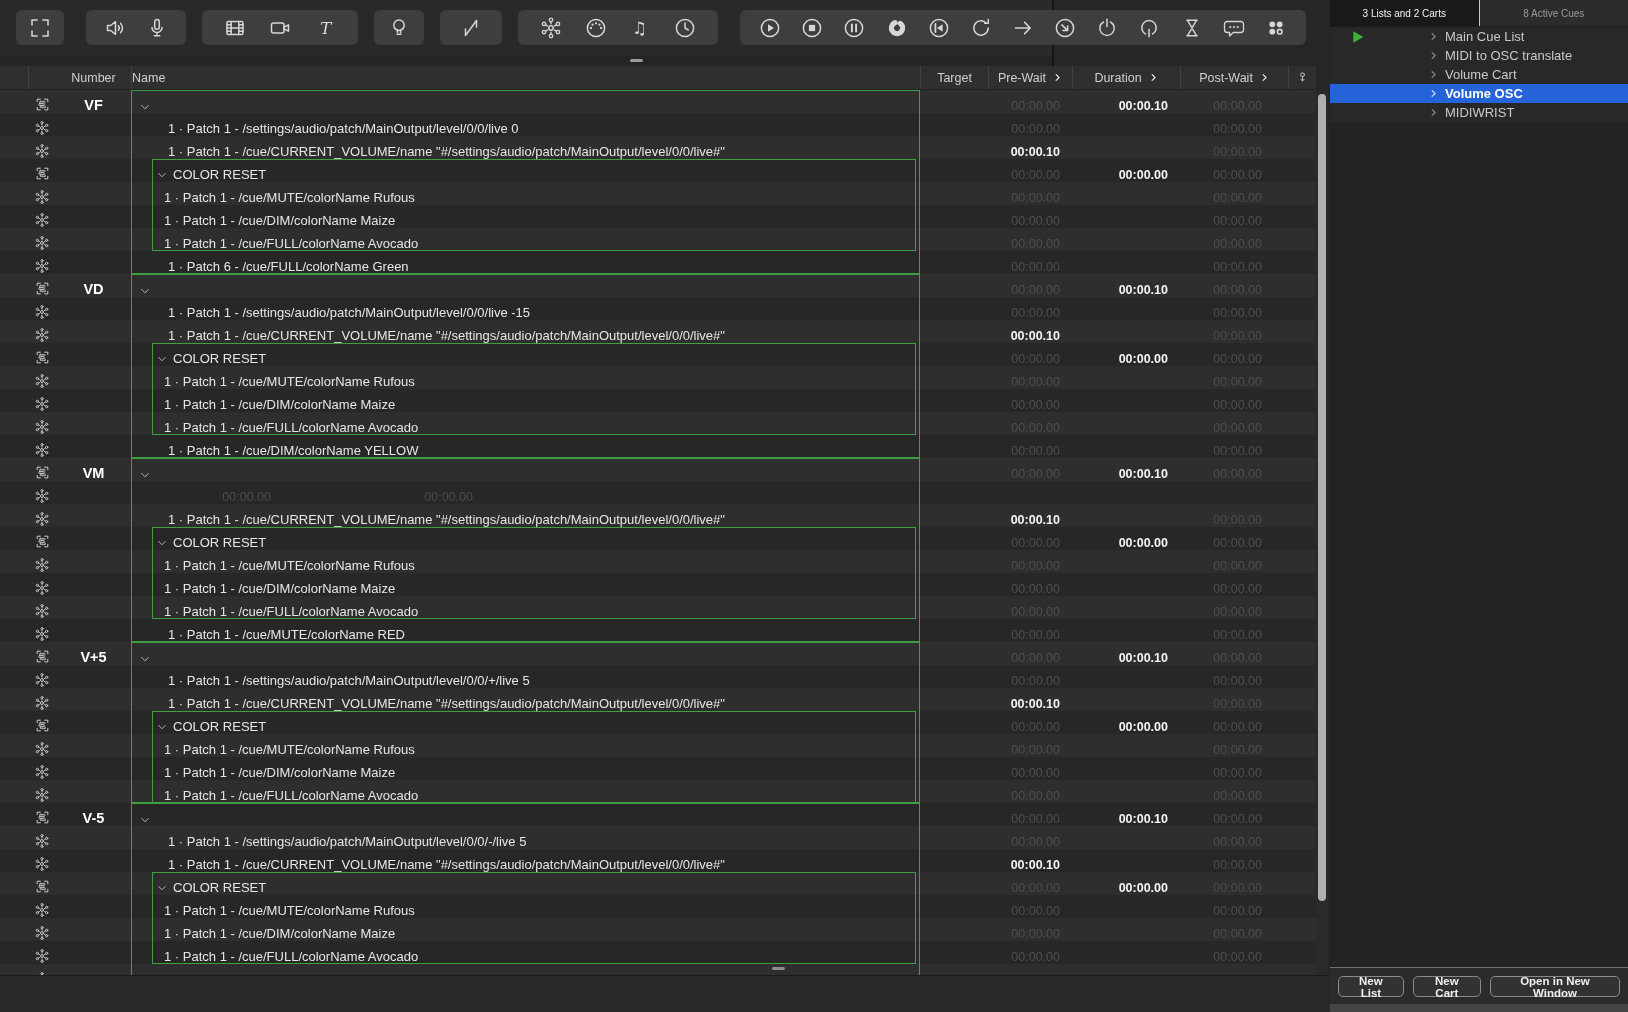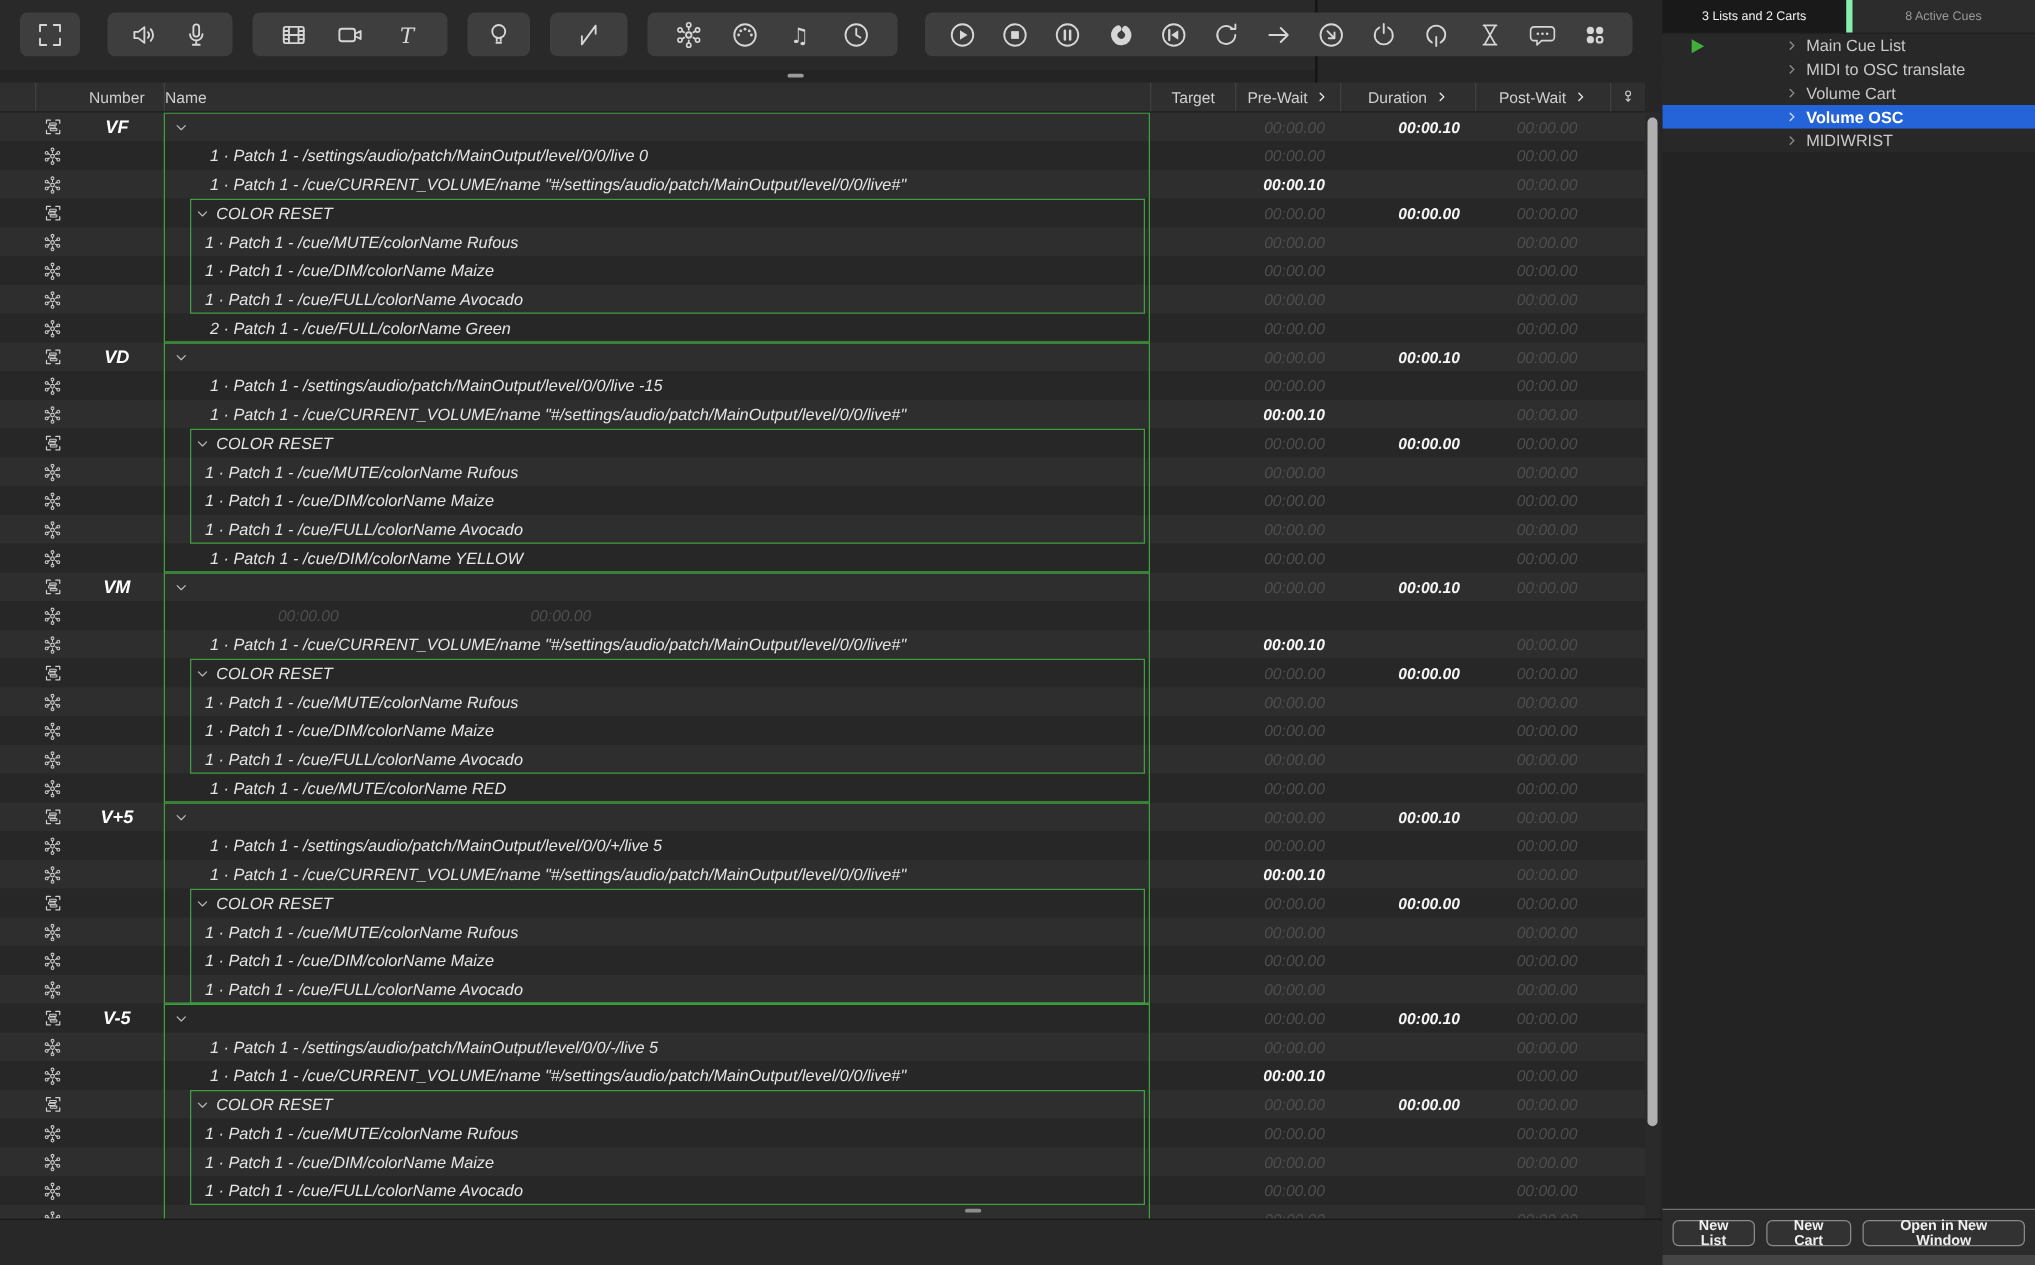--- a/index.html
+++ b/index.html
@@ -40,21 +40,21 @@
   .c-num{width:75px;flex:none;}
   .c-name{width:789px;flex:none;}
   .c-target{width:68px;flex:none;}
   .c-pre{width:84px;flex:none;}
   .c-dur{width:108px;flex:none;}
   .c-post{width:108px;flex:none;}
   .c-cont{width:28px;flex:none;}
 
   
   .tbody{position:absolute;left:0;top:90px;width:1316px;height:885px;overflow:hidden;background:#272727;}
-  .row{display:flex;height:23px;align-items:center;font-size:13px;color:#e6e6e6;font-style:italic;}
+  .row{display:flex;height:23px;align-items:flex-end;font-size:13px;color:#e6e6e6;}
   .row.even{background:#2e2e2e;}
   .row.odd{background:#272727;}
   .cell{display:flex;align-items:center;}
   .cell.c-icon{justify-content:center;color:#cdcdcd;}
   .cell.c-num{justify-content:center;font-weight:bold;font-size:14.5px;color:#fff;}
   .cell.c-name{border-left:1px solid #1d1d1d;border-right:1px solid #1d1d1d;white-space:nowrap;overflow:hidden;}
   .cell.time{justify-content:flex-end;font-size:12.5px;padding-right:12px;}
   .cell.c-post{padding-right:26px;}
   .t-dim{color:#4e4e4e;}
   .t-hl{color:#f5f5f5;font-weight:600;}
@@ -73,21 +73,21 @@
   .vscroll .thumb{position:absolute;left:2px;top:4px;width:8px;height:807px;border-radius:4px;background:#b0b0b0;}
 
   
   .bottombar{position:absolute;left:0;top:975px;width:1330px;height:37px;background:#282828;border-top:1px solid #1a1a1a;}
 
   
   .sidebar{position:absolute;left:1330px;top:0;width:298px;height:1012px;background:#242424;display:flex;flex-direction:column;}
   .tabs{display:flex;height:27px;flex:none;border-bottom:1px solid #1c1c1c;}
   .tab{flex:1;display:flex;align-items:center;justify-content:center;font-size:10px;color:#999;background:#2c2c2c;cursor:pointer;}
   .tab.active{background:#191919;color:#f2f2f2;}
-  .tab + .tab{border-left:5px solid #86efac;}
+  .tab + .tab{border-left:1px solid #86efac;}
   .sb-list{flex:none;}
   .sb-row{height:19px;display:flex;align-items:center;font-size:13px;color:#c9c9c9;background:#282828;cursor:pointer;}
   .sb-row .stat{width:98px;flex:none;display:flex;align-items:center;padding-left:20px;}
   .sb-row .chev{color:#8f8f8f;margin-right:6px;flex:none;display:flex;}
   .sb-row.selected{background:var(--select-blue,#2563d9);color:#fff;font-weight:bold;}
   .sb-row.selected .chev{color:#cfe0ff;}
   .sb-fill{flex:1;background:#232323;}
   .sb-footer{flex:none;height:45px;border-top:1px solid #6f6f6f;background:#2b2b2b;display:flex;align-items:flex-start;padding:8px 8px 0 8px;gap:9px;position:relative;}
   .sb-btn{height:21px;padding:0 10px;border:1px solid #8a8a8a;border-radius:5px;background:#323232;color:#f0f0f0;
     font-size:11.5px;font-weight:bold;display:flex;align-items:center;cursor:pointer;font-family:inherit;}
@@ -590,21 +590,21 @@
         </div>
         <div class="row odd">
           <div class="cell c-status"></div>
           <div class="cell c-icon">
             <svg class="ic" width="16" height="16">
               <use href="#sym-network-cue"></use>
             </svg>
           </div>
           <div class="cell c-num"></div>
           <div class="cell c-name ind1">
-            <span>2 · Patch 1 - /cue/FULL/colorName Green</span>
+            <span>1 · Patch 6 - /cue/FULL/colorName Green</span>
           </div>
           <div class="cell c-target"></div>
           <div class="cell time c-pre">
             <span class="t-dim">00:00.00</span>
           </div>
           <div class="cell time c-dur"></div>
           <div class="cell time c-post">
             <span class="t-dim">00:00.00</span>
           </div>
           <div class="cell c-cont"></div>

